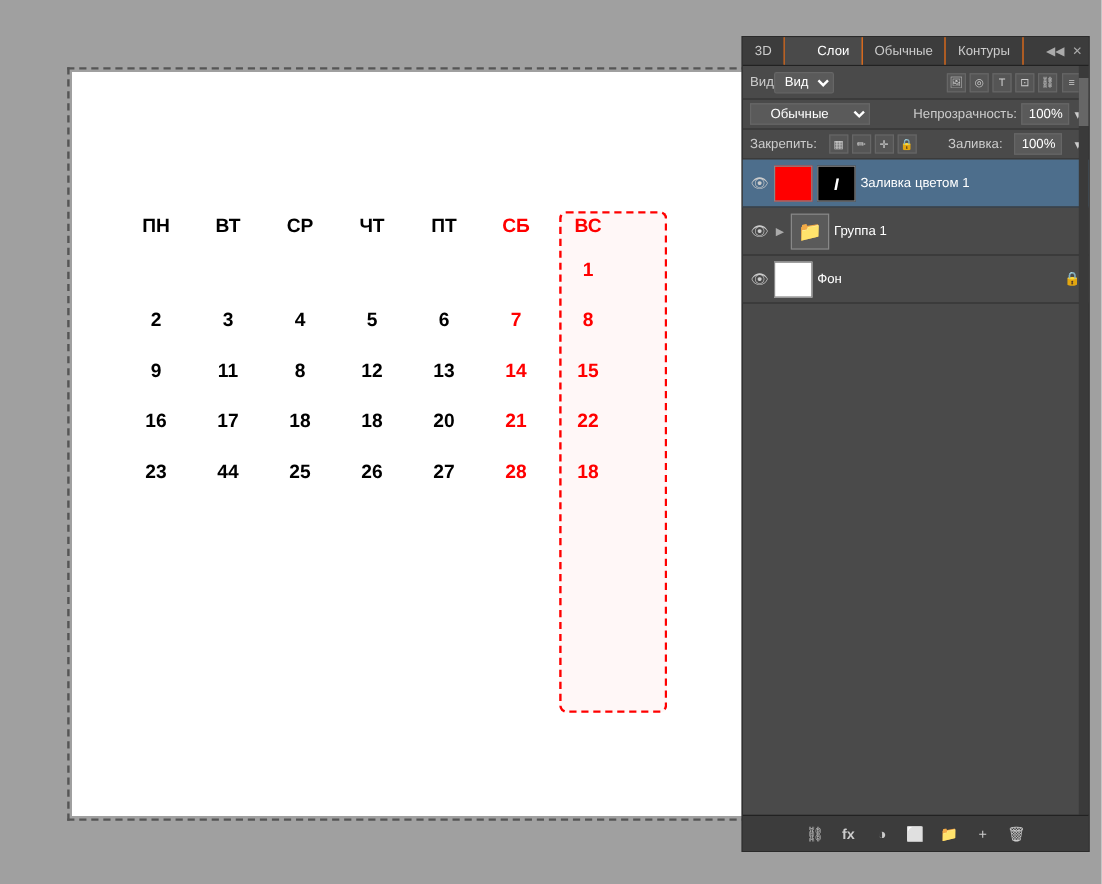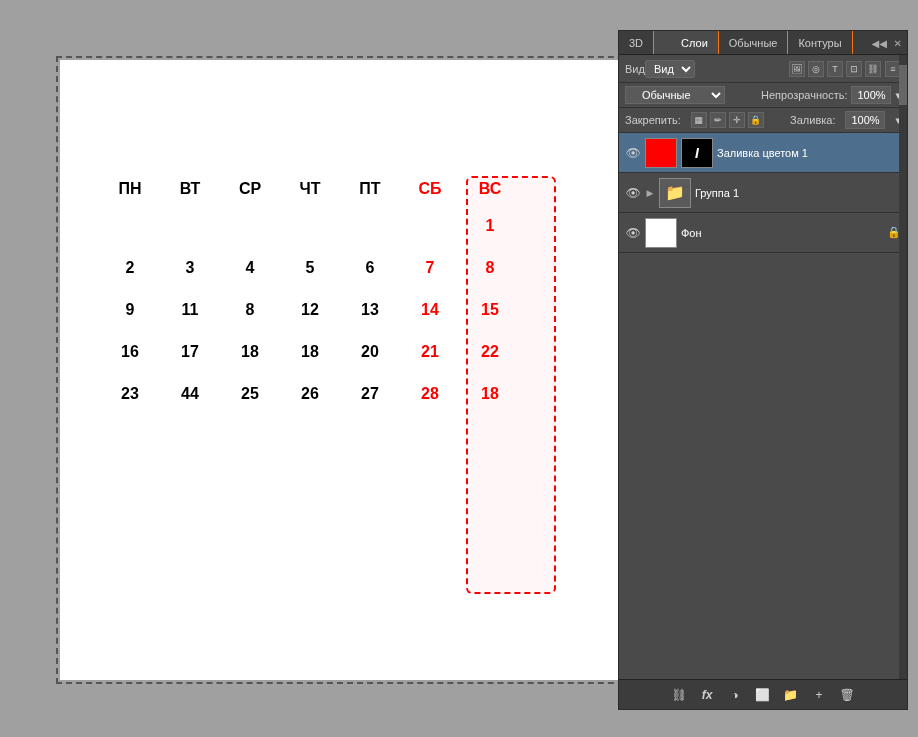--- a/index.html
+++ b/index.html
@@ -566,21 +566,21 @@
 
   </div>
 
 
   <div class="panel-scrollbar">
     <div class="scrollbar-thumb"></div>
   </div>
 
   <div class="panel-footer">
     <div class="footer-btn">⛓</div>
-    <div class="footer-btn" style="font-style:italic;font-weight:bold;">fx</div>
+    <div class="footer-btn" style="font-weight:bold;">fx</div>
     <div class="footer-btn">◑</div>
     <div class="footer-btn">⬜</div>
     <div class="footer-btn">📁</div>
     <div class="footer-btn">+</div>
     <div class="footer-btn">🗑</div>
   </div>
 
 </div>
 
 </body></html>

